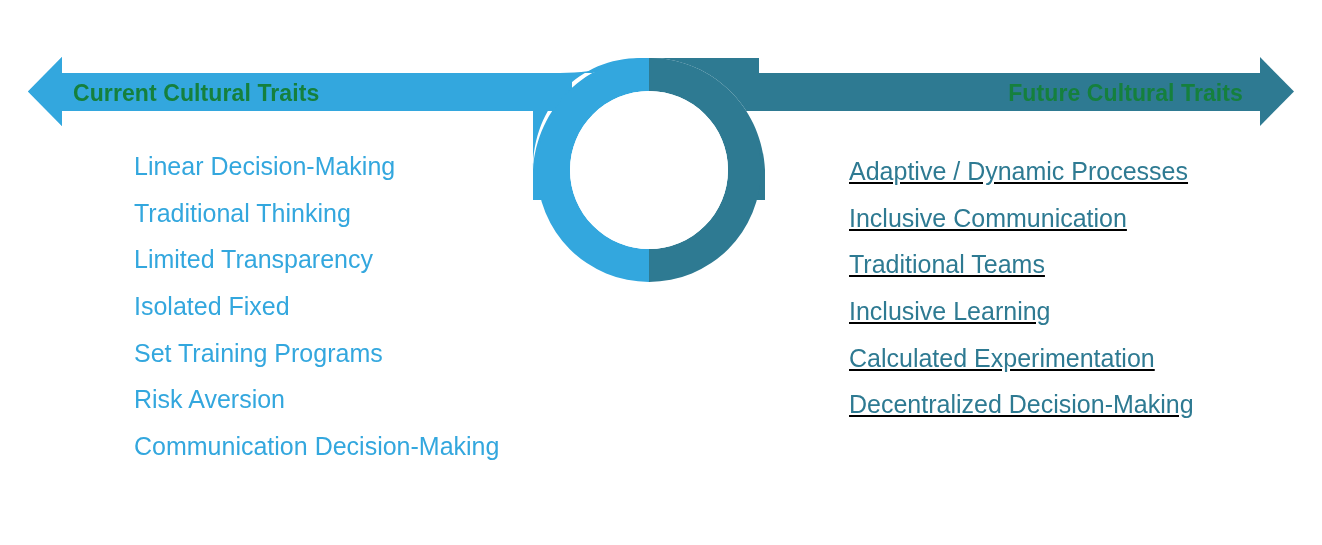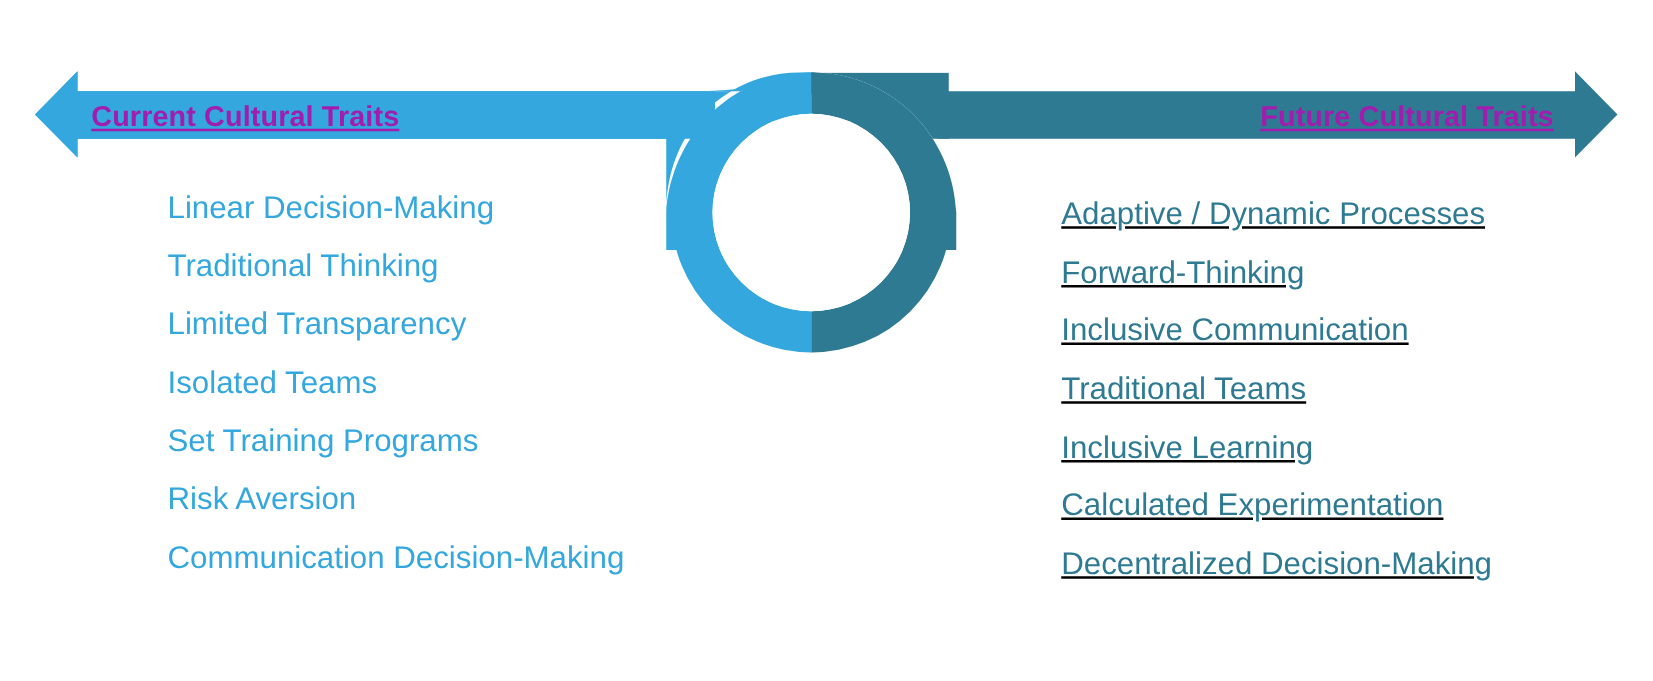--- a/index.html
+++ b/index.html
@@ -28,24 +28,23 @@
     pointer-events: none;
   }
 
   .banner-label {
     position: absolute;
     top: 74px;
     height: 38px;
     line-height: 38px;
     font-size: 23px;
     font-weight: bold;
-    color: #a21caf;
+    color: #15803d;
     letter-spacing: 0.1px;
     white-space: nowrap;
-    text-decoration: underline;
   }
   .banner-label.left  { left: 73px; text-align: left; }
   .banner-label.right { right: 79px; text-align: left; }
 
   
   .trait-column {
     position: absolute;
     top: 0;
   }
   .trait-column.left  { left: 134px; top: 143px; }
@@ -128,29 +127,28 @@
   </svg>
 
   <div class="banner-label left">Current Cultural Traits</div>
 
   <div class="banner-label right">Future Cultural Traits</div>
 
   <div class="trait-column left">
     <div class="trait-item">Linear Decision-Making</div>
     <div class="trait-item">Traditional Thinking</div>
     <div class="trait-item">Limited Transparency</div>
-    <div class="trait-item">Isolated Teams</div>
+    <div class="trait-item">Isolated Fixed</div>
     <div class="trait-item">Set Training Programs</div>
     <div class="trait-item">Risk Aversion</div>
     <div class="trait-item">Communication Decision-Making</div>
   </div>
 
   <div class="trait-column right">
     <div class="trait-item">Adaptive / Dynamic Processes</div>
-    <div class="trait-item">Forward-Thinking</div>
     <div class="trait-item">Inclusive Communication</div>
     <div class="trait-item">Traditional Teams</div>
     <div class="trait-item">Inclusive Learning</div>
     <div class="trait-item">Calculated Experimentation</div>
     <div class="trait-item">Decentralized Decision-Making</div>
   </div>
 
 </div>
 
 </body></html>

